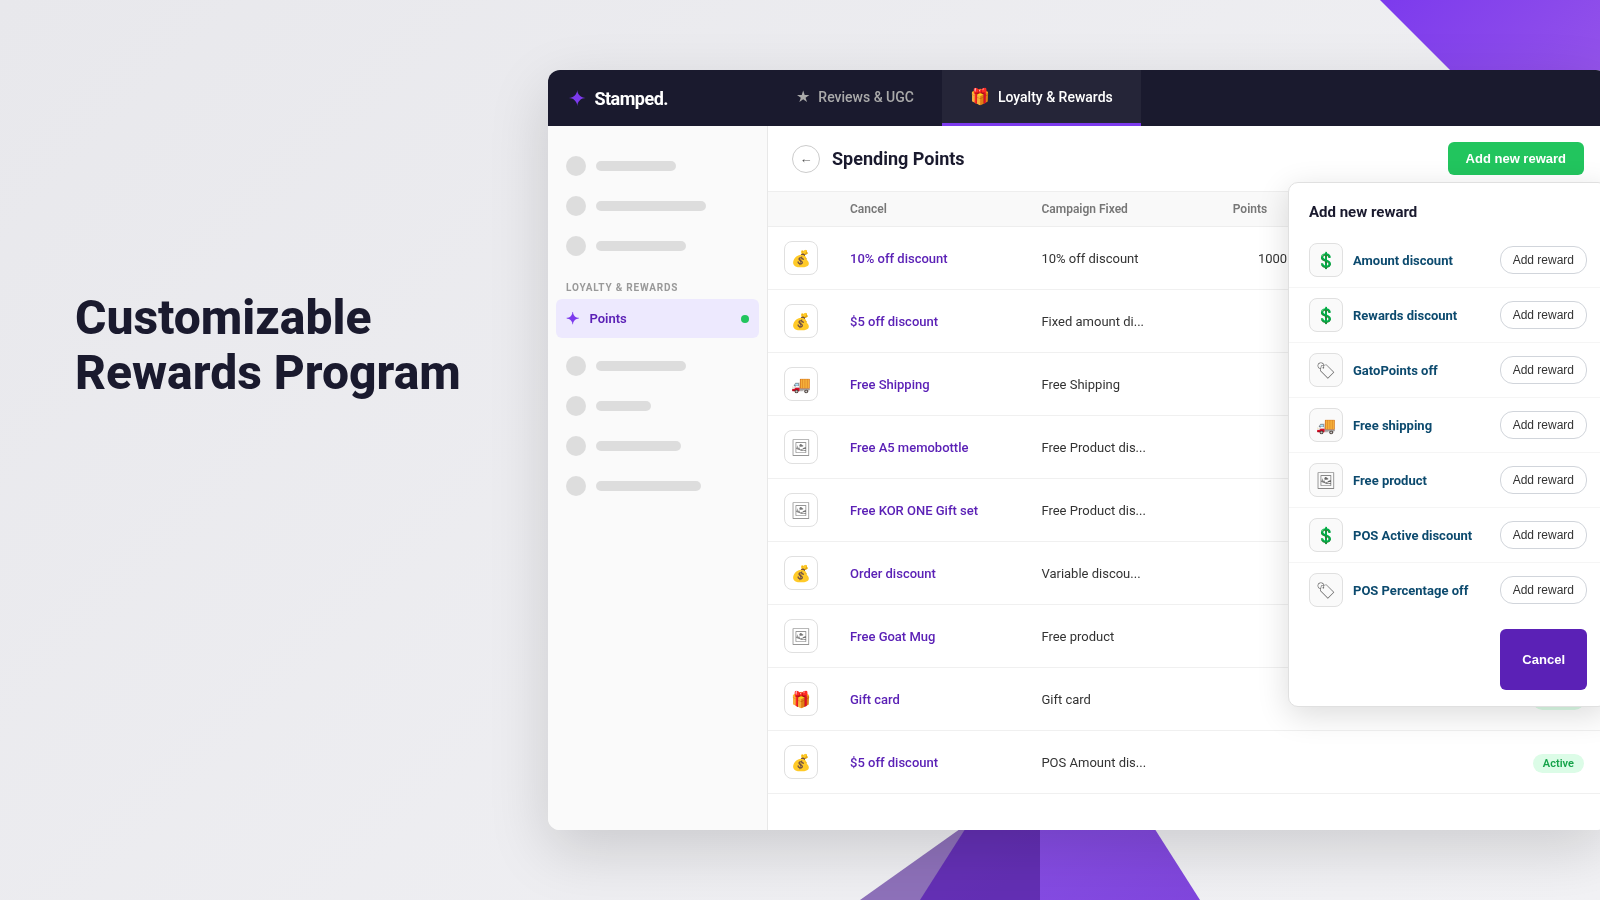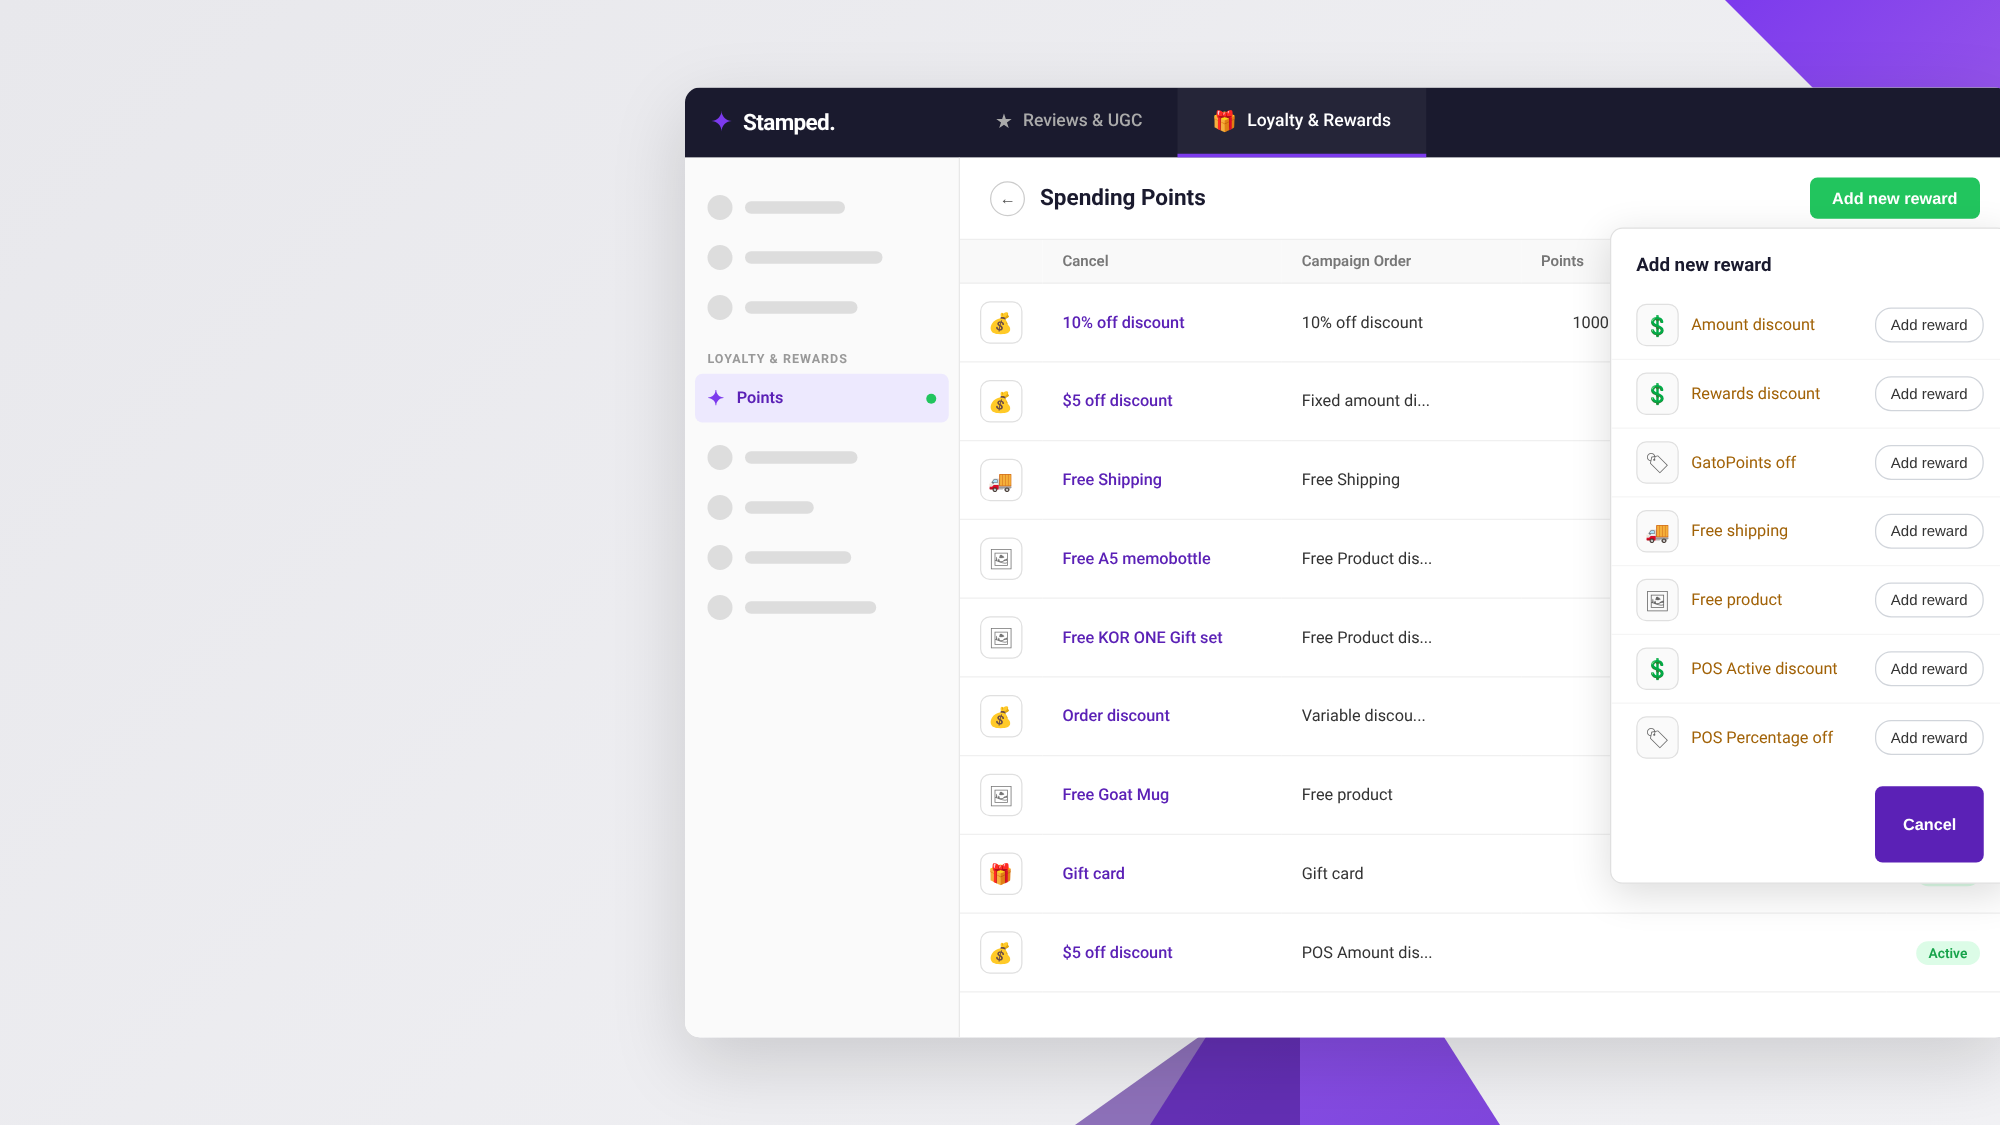--- a/index.html
+++ b/index.html
@@ -369,22 +369,22 @@
       border: 1.5px solid #e0e0e0;
       display: flex;
       align-items: center;
       justify-content: center;
       font-size: 16px;
       color: #666;
       background: #fafafa;
     }
     .reward-name {
       font-size: 13px;
-      color: #a16207;
-      font-weight: 400;
+      color: #0c4a6e;
+      font-weight: 700;
     }
     .add-reward-btn {
       background: #fff;
       border: 1.5px solid #d1d5db;
       border-radius: 13px;
       padding: 6px 12px;
       font-size: 12px;
       color: #333;
       font-weight: 500;
       cursor: pointer;
@@ -408,20 +408,21 @@
   </style>
 </head>
 <body>
 
 <div class="bg"></div>
 <div class="shape-purple-1"></div>
 <div class="shape-purple-2"></div>
 <div class="shape-purple-3"></div>
 
 <div class="hero">
+  <div class="hero-title">Customizable Rewards Program</div>
 </div>
 
 <div class="app-window">
 
   <div class="top-nav">
     <div class="logo-area">
       <span class="logo-icon">✦</span>
       <span class="logo-text">Stamped.</span>
     </div>
     <div class="nav-tabs">
@@ -490,21 +491,21 @@
         </div>
         <button class="add-new-btn">Add new reward</button>
       </div>
 
       <div class="table-area">
         <table class="table">
           <thead>
             <tr>
               <th class="td-icon"></th>
               <th class="td-title">Cancel</th>
-              <th class="td-campaign">Campaign Order</th>
+              <th class="td-campaign">Campaign Fixed</th>
               <th class="th-points">Points</th>
               <th class="th-total">Total Rewarded</th>
               <th>Status</th>
             </tr>
           </thead>
           <tbody id="table-body">
           <tr>
     <td class="td-icon">
       <div class="row-icon">💰</div>
     </td>

